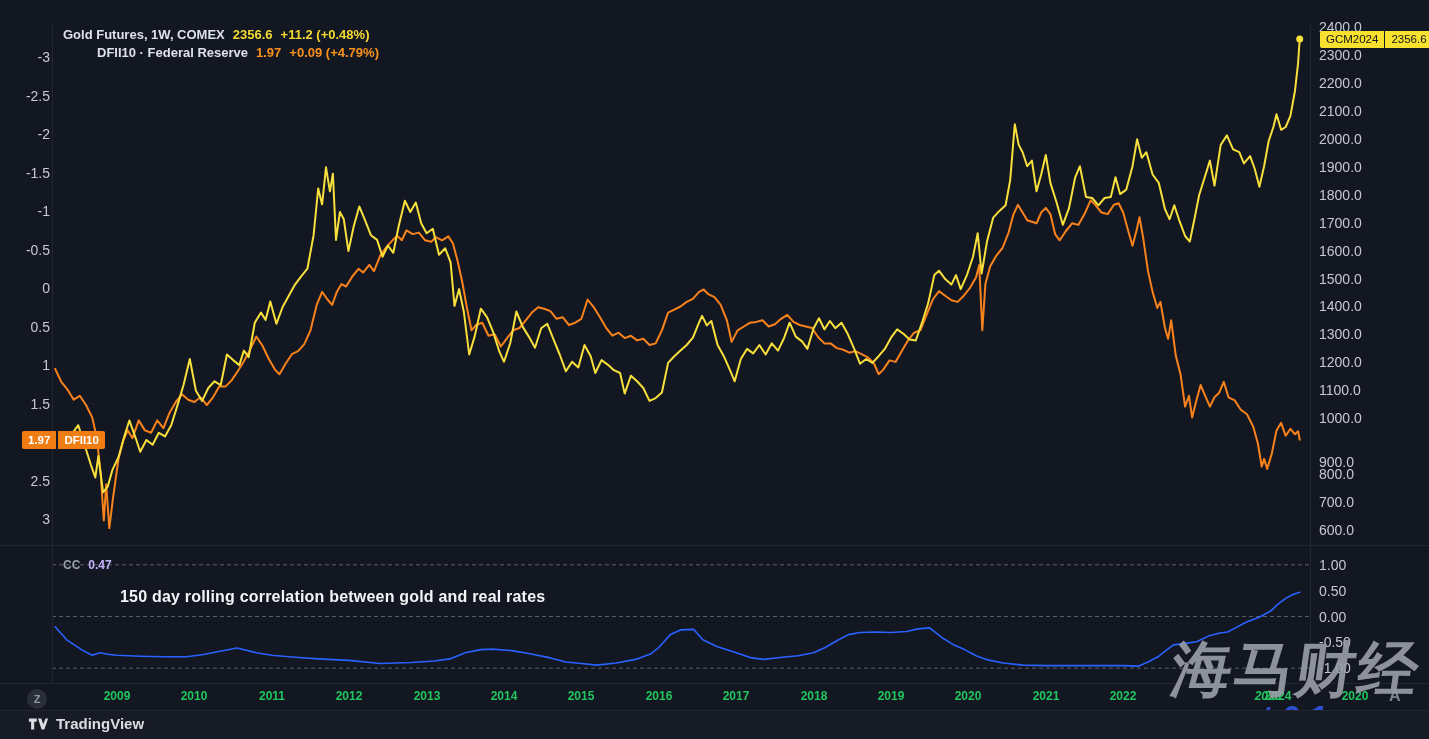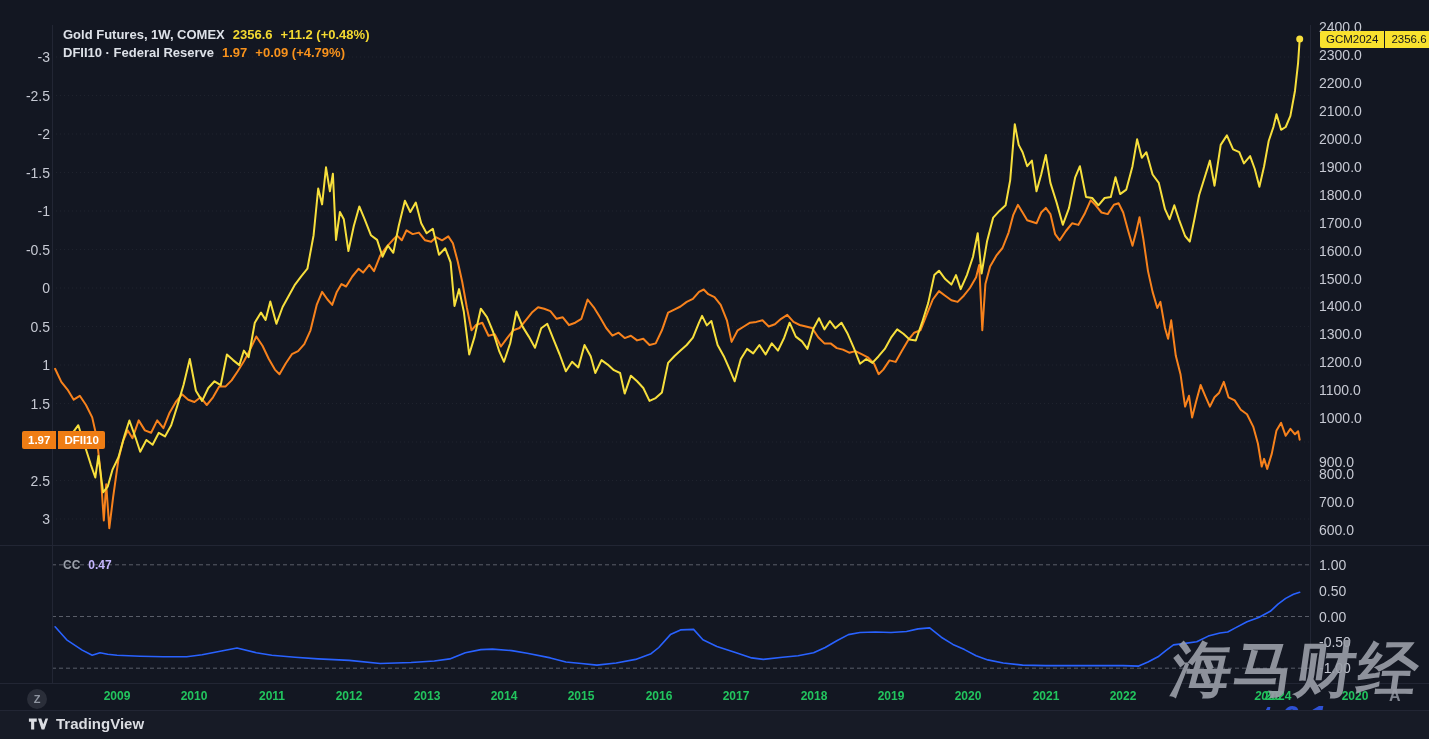--- a/index.html
+++ b/index.html
@@ -131,31 +131,32 @@
   <div class="vline" style="left:52px;top:25px;height:658px;"></div>
   <div class="vline" style="left:1310px;top:25px;height:658px;"></div>
   <div class="hline" style="left:0;top:545px;width:1429px;"></div>
   <div class="hline" style="left:0;top:683px;width:1429px;"></div>
 
   <div class="legend" style="top:27px;">
     <span class="name">Gold Futures, 1W, COMEX</span>
     <span class="leg-gold">2356.6</span>
     <span class="leg-gold">+11.2 (+0.48%)</span>
   </div>
-  <div class="legend" style="top:45px;">
+  <div class="legend" style="top:45px;margin-left:34px;">
     <span class="name">DFII10 · Federal Reserve</span>
     <span class="leg-orange">1.97</span>
     <span class="leg-orange">+0.09 (+4.79%)</span>
   </div>
 
   <div class="cc-legend">
     <span class="cc-label">CC</span>
     <span class="cc-value">0.47</span>
   </div>
 
+  <div class="annotation">150 day rolling correlation between gold and real rates</div>
 
   <div class="pricelabel pl-gold">
     <span>GCM2024</span>
       <span class="sep"></span>
       <span>2356.6</span>
   </div>
   <div class="pricelabel pl-rate">
     <span>1.97</span>
       <span class="gap"></span>
       <span>DFII10</span>

